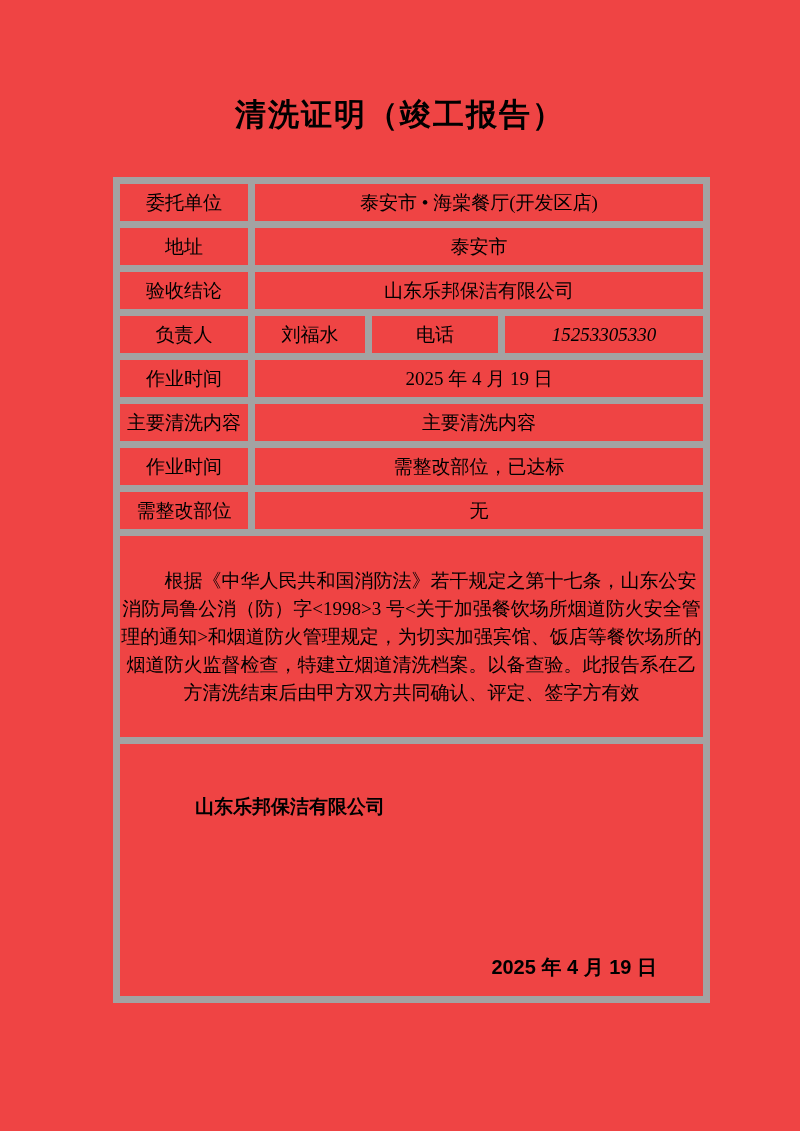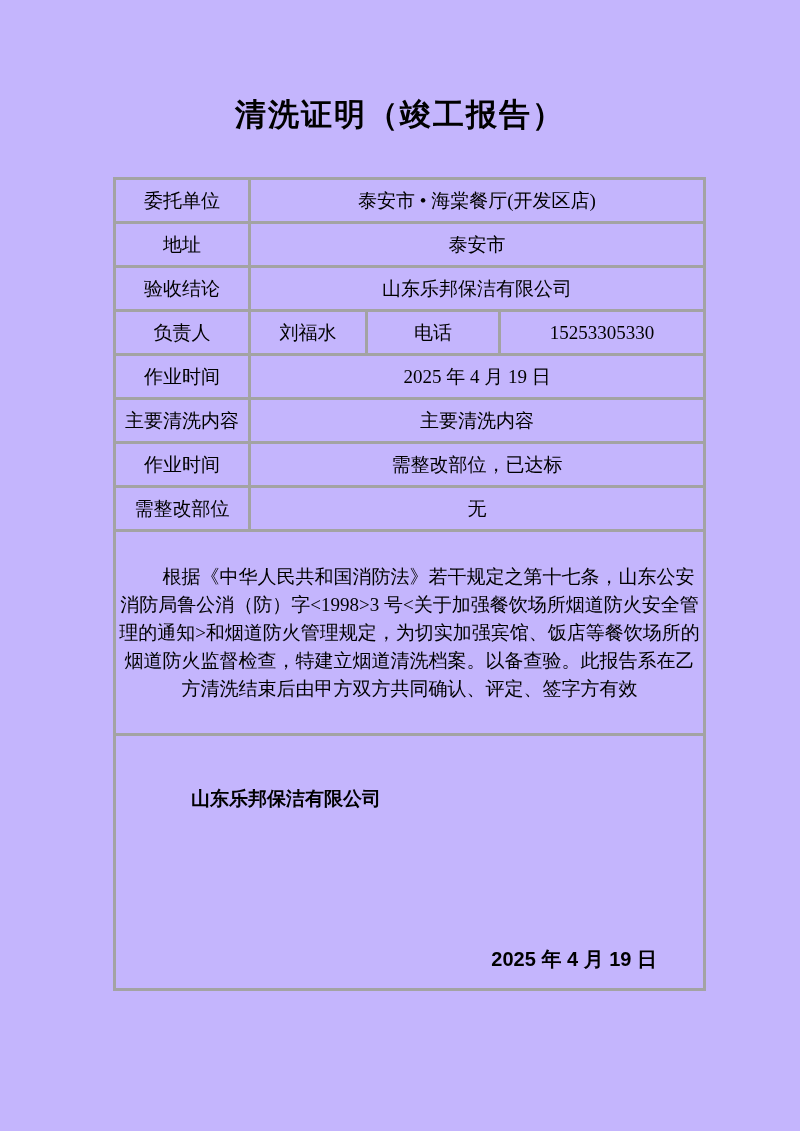--- a/index.html
+++ b/index.html
@@ -4,21 +4,21 @@
 <style>
   html, body {
     margin: 0;
     padding: 0;
     background: #ffffff;
   }
   .page {
     position: relative;
     width: 800px;
     height: 1131px;
-    background: #c4b5fd;
+    background: #ef4444;
     color: #000000;
     font-family: "Liberation Serif", serif;
     overflow: hidden;
   }
   .doc-title {
     position: absolute;
     top: 94px;
     left: 0;
     width: 100%;
     text-align: center;
@@ -30,32 +30,33 @@
   table.report {
     position: absolute;
     left: 113px;
     top: 177px;
     width: 590px;
     border-collapse: collapse;
     table-layout: fixed;
     border: 1px solid #6e6e6e;
   }
   table.report td {
-    border: 3px solid #a3a3a3;
+    border: 7px solid #a3a3a3;
     text-align: center;
     vertical-align: middle;
     font-size: 19px;
     padding: 0;
     overflow: hidden;
     font-family: "Liberation Serif", serif;
   }
   tr.data-row { height: 44px; }
   td.num {
     font-family: "Liberation Sans", sans-serif;
     font-size: 18px;
+    font-style: italic;
   }
   td.notice-cell {
     height: 201px;
     text-align: justify;
     vertical-align: top;
     padding: 7px 9px 0 9px;
     line-height: 28px;
     text-indent: 2em;
     font-size: 19px;
   }

